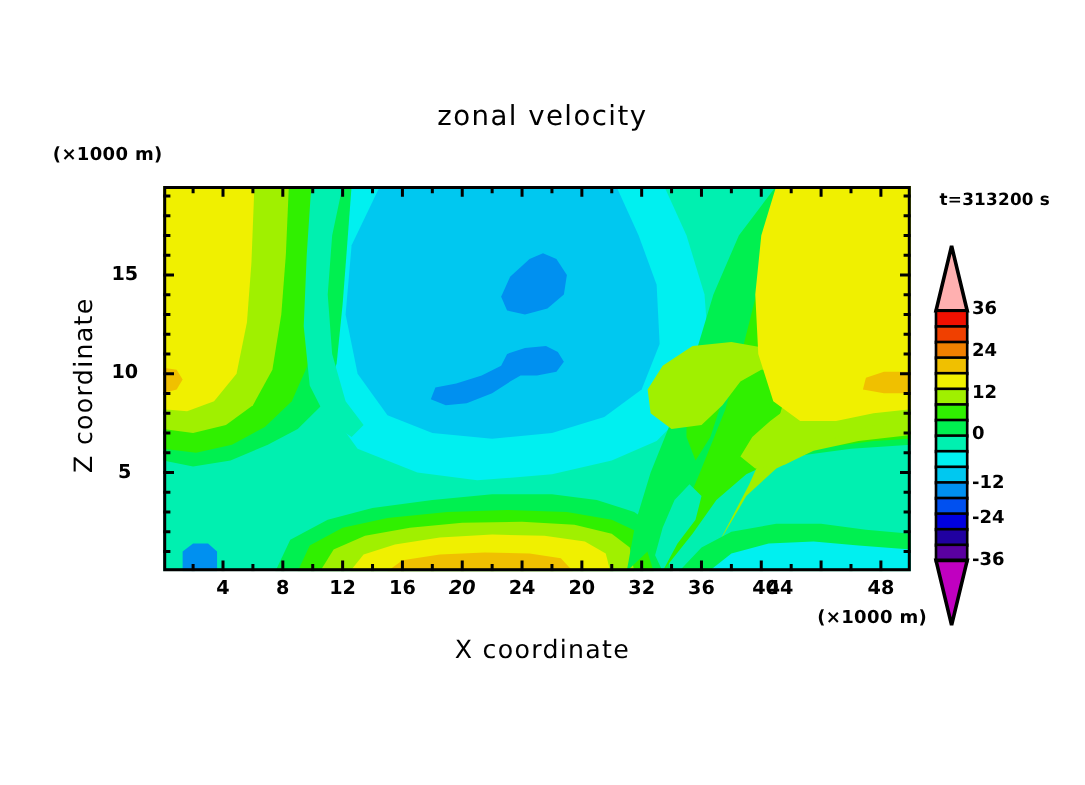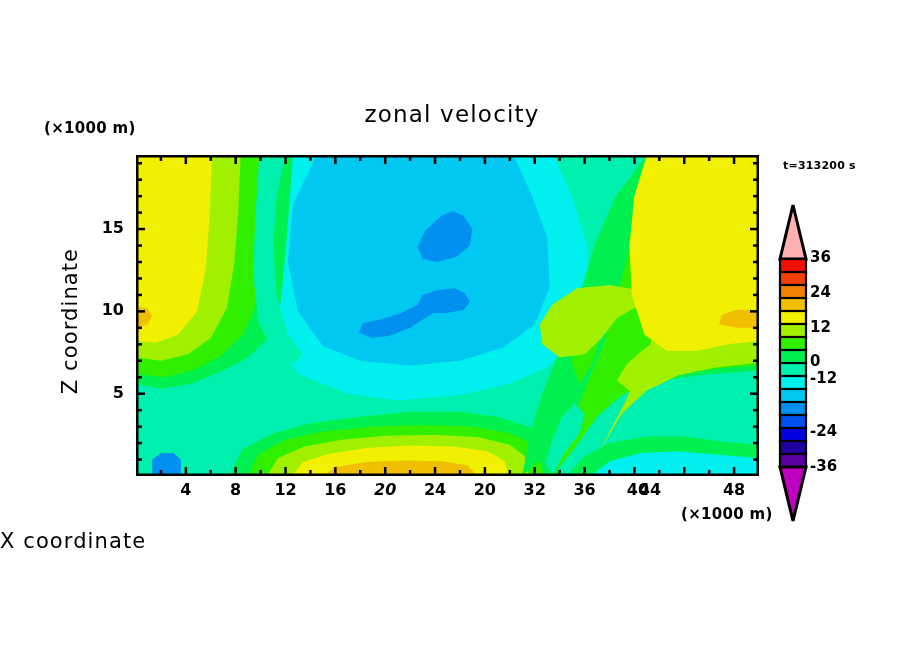--- a/index.html
+++ b/index.html
@@ -6,43 +6,43 @@
   body{
     width:904px;height:654px;background:#ffffff;overflow:hidden;
     font-family:"DejaVu Sans",sans-serif;
     -webkit-font-smoothing:none;
   }
   #root{position:relative;width:904px;height:654px;}
 
   .txt{position:absolute;white-space:pre;color:#000;}
 
   #chart-title{
-    left:0;top:101px;width:904px;text-align:center;
+    left:0;top:84px;width:904px;text-align:center;
     font-size:23px;font-weight:400;letter-spacing:1.2px;
     font-family:"DejaVu Sans",sans-serif;
   }
   #ytop-units{left:44px;top:119px;font-size:15px;font-weight:bold;letter-spacing:.3px;}
   #xbot-units{left:681px;top:505px;font-size:15px;font-weight:bold;letter-spacing:.3px;}
 
   #x-axis-label{
-    left:0;top:529px;width:904px;
+    left:0;top:529px;width:904px;text-align:center;
     font-size:21px;letter-spacing:1.1px;
   }
   #y-axis-label{
     left:-60px;top:309px;width:260px;text-align:center;
     font-size:21px;letter-spacing:1.1px;
     transform:rotate(-90deg);transform-origin:50% 50%;
   }
 
-  #timestamp{left:783px;top:159px;font-size:11px;font-weight:bold;letter-spacing:.2px;}
+  #timestamp{left:783px;top:159px;font-size:14px;font-weight:bold;letter-spacing:.2px;}
 
   .xtick-lbl{position:absolute;top:480px;font-size:16px;font-weight:bold;
              text-align:center;width:40px;margin-left:-20px;}
   .ytick-lbl{position:absolute;font-size:16px;font-weight:bold;
-             text-align:right;width:40px;}
+             text-align:center;width:40px;}
 
   .cb-lbl{position:absolute;left:810px;font-size:15px;font-weight:bold;}
 
   svg{display:block;}
   #plot-svg{position:absolute;left:136px;top:155px;}
   #cbar-svg{position:absolute;left:776px;top:203px;}
 </style>
 </head>
 <body>
 
@@ -226,18 +226,18 @@
       <div class="xtick-lbl" style="left: 734.08px;">48</div>
       <div class="ytick-lbl" style="left: 84px; top: 382.692px;">5</div>
       <div class="ytick-lbl" style="left: 84px; top: 300.385px;">10</div>
       <div class="ytick-lbl" style="left: 84px; top: 218.077px;">15</div>
     </div>
   <div id="cbar-labels">
       <div class="cb-lbl" style="top: 248px;">36</div>
       <div class="cb-lbl" style="top: 282.8px;">24</div>
       <div class="cb-lbl" style="top: 317.6px;">12</div>
       <div class="cb-lbl" style="top: 352.4px;">0</div>
-      <div class="cb-lbl" style="top: 369px;">-12</div>
+      <div class="cb-lbl" style="top: 393px;">-12</div>
       <div class="cb-lbl" style="top: 422px;">-24</div>
       <div class="cb-lbl" style="top: 456.8px;">-36</div>
     </div>
 
 </div>
 
 </body></html>

